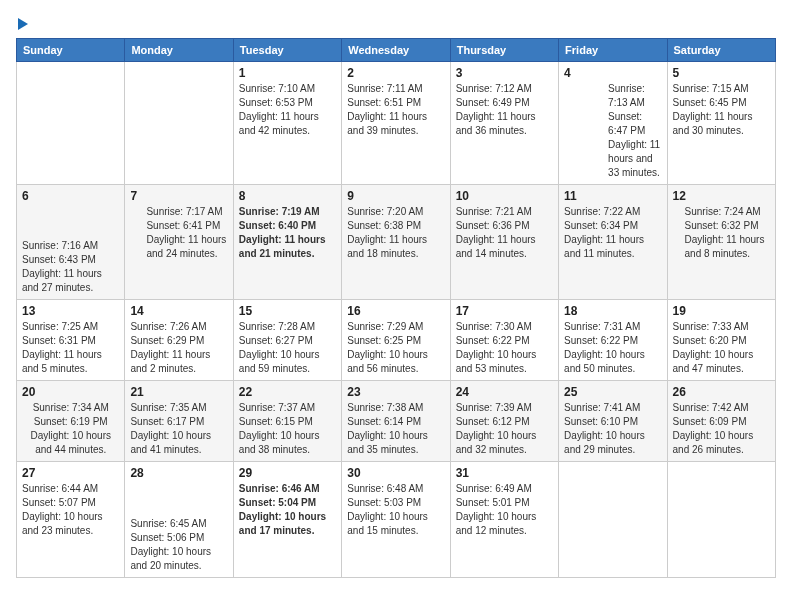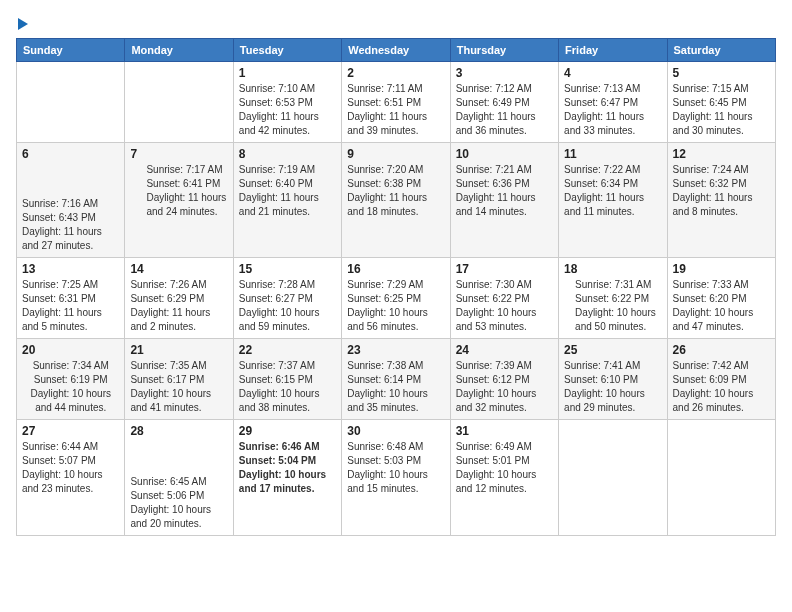--- a/index.html
+++ b/index.html
@@ -143,21 +143,21 @@
 Daylight: 11 hours and 39 minutes.</div>
         </td>
         <td>
           <span class="day-number">3</span>
           <div class="day-info" style="white-space: pre-line;">Sunrise: 7:12 AM
 Sunset: 6:49 PM
 Daylight: 11 hours and 36 minutes.</div>
         </td>
         <td>
           <span class="day-number">4</span>
-          <div class="day-info" style="white-space: pre-line;">Sunrise: 7:13 AM
+          <div class="day-info" style="white-space: pre-line; margin-left: 44px;">Sunrise: 7:13 AM
 Sunset: 6:47 PM
 Daylight: 11 hours and 33 minutes.</div>
         </td>
         <td>
           <span class="day-number">5</span>
           <div class="day-info" style="white-space: pre-line;">Sunrise: 7:15 AM
 Sunset: 6:45 PM
 Daylight: 11 hours and 30 minutes.</div>
         </td>
       </tr>
@@ -169,21 +169,21 @@
 Daylight: 11 hours and 27 minutes.</div>
         </td>
         <td>
           <span class="day-number">7</span>
           <div class="day-info" style="white-space: pre-line; margin-left: 16px;">Sunrise: 7:17 AM
 Sunset: 6:41 PM
 Daylight: 11 hours and 24 minutes.</div>
         </td>
         <td>
           <span class="day-number">8</span>
-          <div class="day-info" style="white-space: pre-line;">Sunrise: 7:19 AM
+          <div class="day-info" style="white-space: pre-line; font-weight: bold;">Sunrise: 7:19 AM
 Sunset: 6:40 PM
 Daylight: 11 hours and 21 minutes.</div>
         </td>
         <td>
           <span class="day-number">9</span>
           <div class="day-info" style="white-space: pre-line;">Sunrise: 7:20 AM
 Sunset: 6:38 PM
 Daylight: 11 hours and 18 minutes.</div>
         </td>
         <td>
@@ -193,21 +193,21 @@
 Daylight: 11 hours and 14 minutes.</div>
         </td>
         <td>
           <span class="day-number">11</span>
           <div class="day-info" style="white-space: pre-line;">Sunrise: 7:22 AM
 Sunset: 6:34 PM
 Daylight: 11 hours and 11 minutes.</div>
         </td>
         <td>
           <span class="day-number">12</span>
-          <div class="day-info" style="white-space: pre-line;">Sunrise: 7:24 AM
+          <div class="day-info" style="white-space: pre-line; margin-left: 12px;">Sunrise: 7:24 AM
 Sunset: 6:32 PM
 Daylight: 11 hours and 8 minutes.</div>
         </td>
       </tr>
       <tr>
         <td>
           <span class="day-number">13</span>
           <div class="day-info" style="white-space: pre-line;">Sunrise: 7:25 AM
 Sunset: 6:31 PM
 Daylight: 11 hours and 5 minutes.</div>
@@ -231,21 +231,21 @@
 Daylight: 10 hours and 56 minutes.</div>
         </td>
         <td>
           <span class="day-number">17</span>
           <div class="day-info" style="white-space: pre-line;">Sunrise: 7:30 AM
 Sunset: 6:22 PM
 Daylight: 10 hours and 53 minutes.</div>
         </td>
         <td>
           <span class="day-number">18</span>
-          <div class="day-info" style="white-space: pre-line; margin-left: 11px;">Sunrise: 7:31 AM
+          <div class="day-info" style="white-space: pre-line;">Sunrise: 7:31 AM
 Sunset: 6:22 PM
 Daylight: 10 hours and 50 minutes.</div>
         </td>
         <td>
           <span class="day-number">19</span>
           <div class="day-info" style="white-space: pre-line;">Sunrise: 7:33 AM
 Sunset: 6:20 PM
 Daylight: 10 hours and 47 minutes.</div>
         </td>
       </tr>

